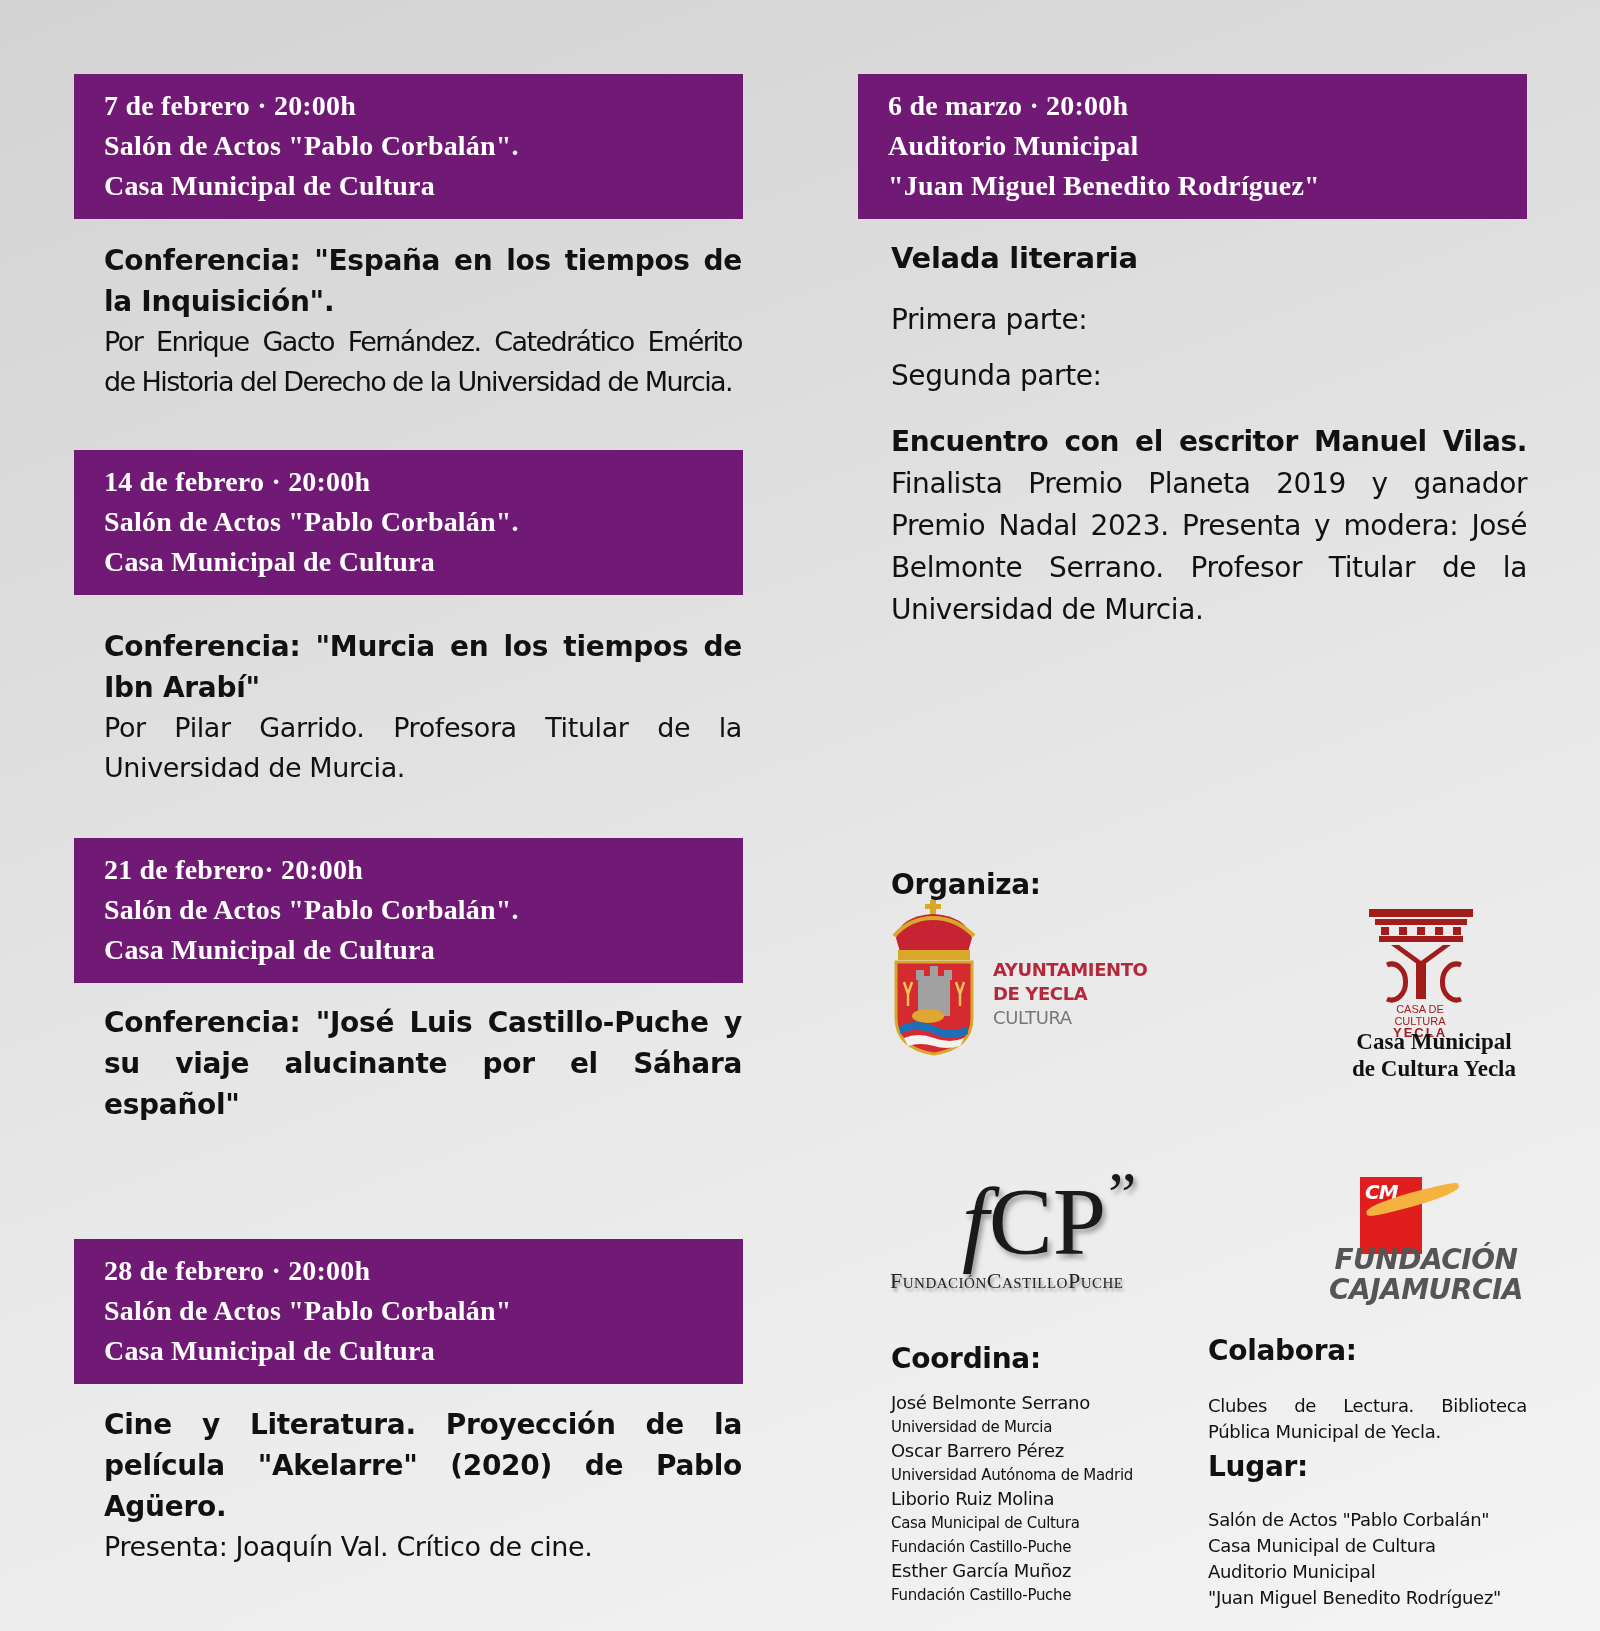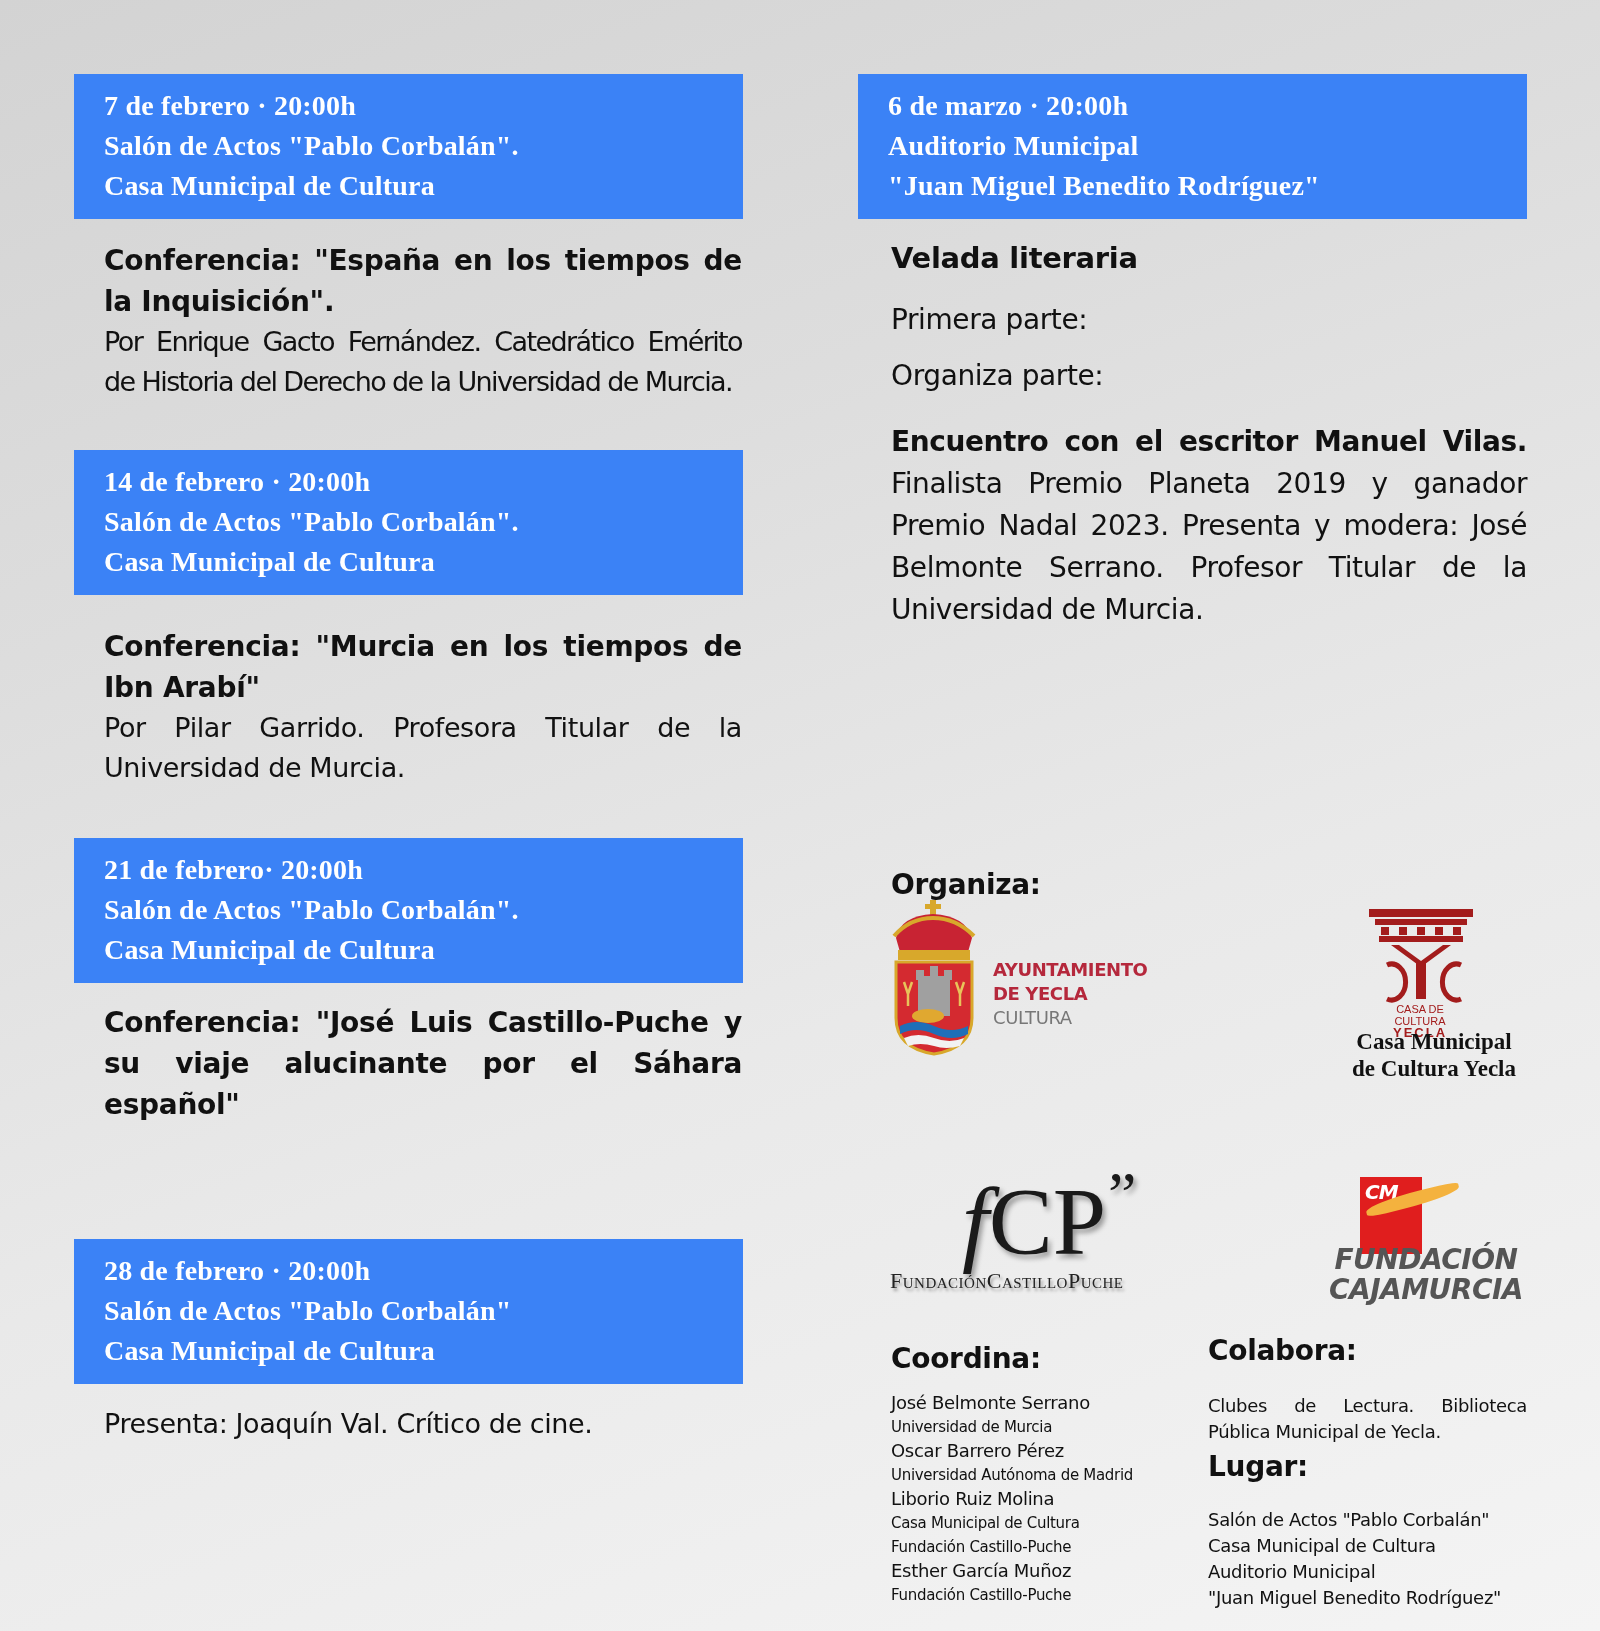--- a/index.html
+++ b/index.html
@@ -5,21 +5,21 @@
   * { box-sizing: border-box; margin: 0; padding: 0; }
   html, body { width: 1600px; height: 1631px; overflow: hidden; }
   body {
     position: relative;
     background: linear-gradient(160deg, #d3d3d3 0%, #dddddd 30%, #e9e9e9 60%, #f4f4f4 100%);
     font-family: "DejaVu Sans", sans-serif;
     color: #111;
   }
   .banner {
     position: absolute;
-    background: #3b82f6;
+    background: #701a75;
     color: #fff;
     font-family: "Liberation Serif", "DejaVu Serif", serif;
     font-weight: bold;
     font-size: 28px;
     line-height: 40px;
     padding: 12px 30px;
   }
   .banner div { white-space: nowrap; letter-spacing: 0.2px; }
   .left-banner { left: 74px; width: 669px; height: 145px; }
   .right-banner { left: 858px; width: 669px; height: 145px; }
@@ -118,33 +118,34 @@
 <div class="event-body" style="top:1002px;">
   <div class="event-title">Conferencia: "José Luis Castillo-Puche y su viaje alucinante por el Sáhara español"</div>
 </div>
 
 <div class="banner left-banner" style="top:1239px;">
   <div>28 de febrero · 20:00h</div>
   <div>Salón de Actos "Pablo Corbalán"</div>
   <div>Casa Municipal de Cultura</div>
 </div>
 <div class="event-body" style="top:1404px;">
+  <div class="event-title">Cine y Literatura. Proyección de la película "Akelarre" (2020) de Pablo Agüero.</div>
   <div class="event-desc">Presenta: Joaquín Val. Crítico de cine.</div>
 </div>
 
 <div class="banner right-banner" style="top:74px;">
   <div>6 de marzo · 20:00h</div>
   <div>Auditorio Municipal</div>
   <div>"Juan Miguel Benedito Rodríguez"</div>
 </div>
 
 <div class="right-col" style="top:238px;">
   <div class="rc-title">Velada literaria</div>
   <div class="rc-text" style="margin-top:21px;">Primera parte:</div>
-  <div class="rc-text" style="margin-top:14px;">Organiza parte:</div>
+  <div class="rc-text" style="margin-top:14px;">Segunda parte:</div>
   <div class="rc-text" style="margin-top:24px;"><b>Encuentro con el escritor Manuel Vilas.</b> <span>Finalista Premio Planeta 2019 y ganador Premio Nadal 2023. Presenta y modera: José Belmonte Serrano. Profesor Titular de la Universidad de Murcia.</span></div>
 </div>
 
 <div class="section-heading" style="left:891px; top:868px;">Organiza:</div>
 
 <svg class="logo" style="left:890px; top:898px;" width="88" height="158" viewBox="0 0 88 158">
   <rect x="40" y="2" width="6" height="16" fill="#d8a82b"></rect>
   <rect x="35" y="6" width="16" height="5" fill="#d8a82b"></rect>
   <path d="M6 40 Q10 18 43 16 Q76 18 82 40 L78 54 L10 54 Z" fill="#c82333"></path>
   <path d="M4 38 Q20 20 43 20 Q66 20 84 38" stroke="#d8a82b" stroke-width="4" fill="none"></path>

